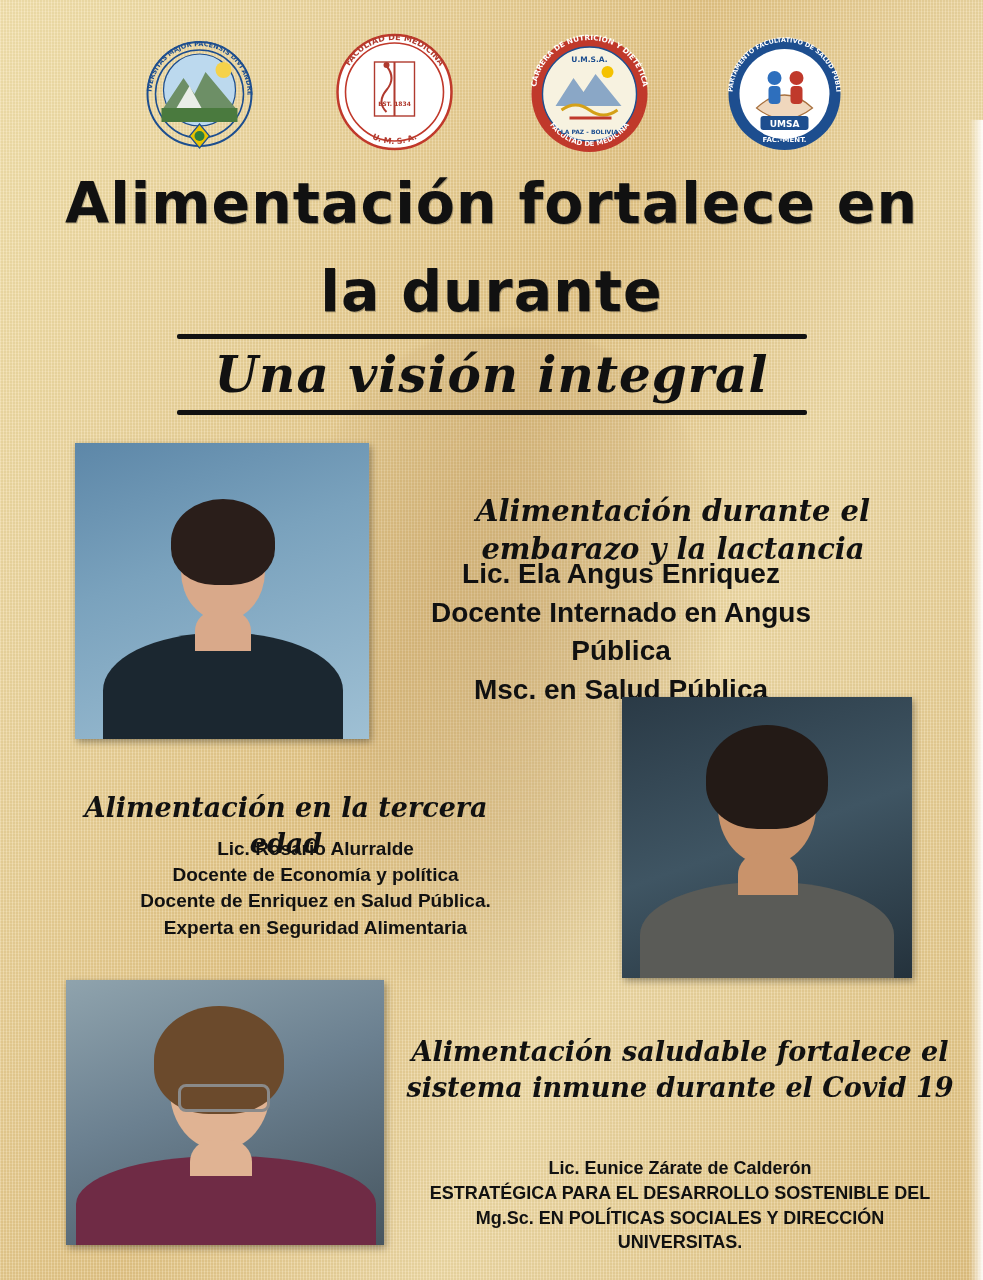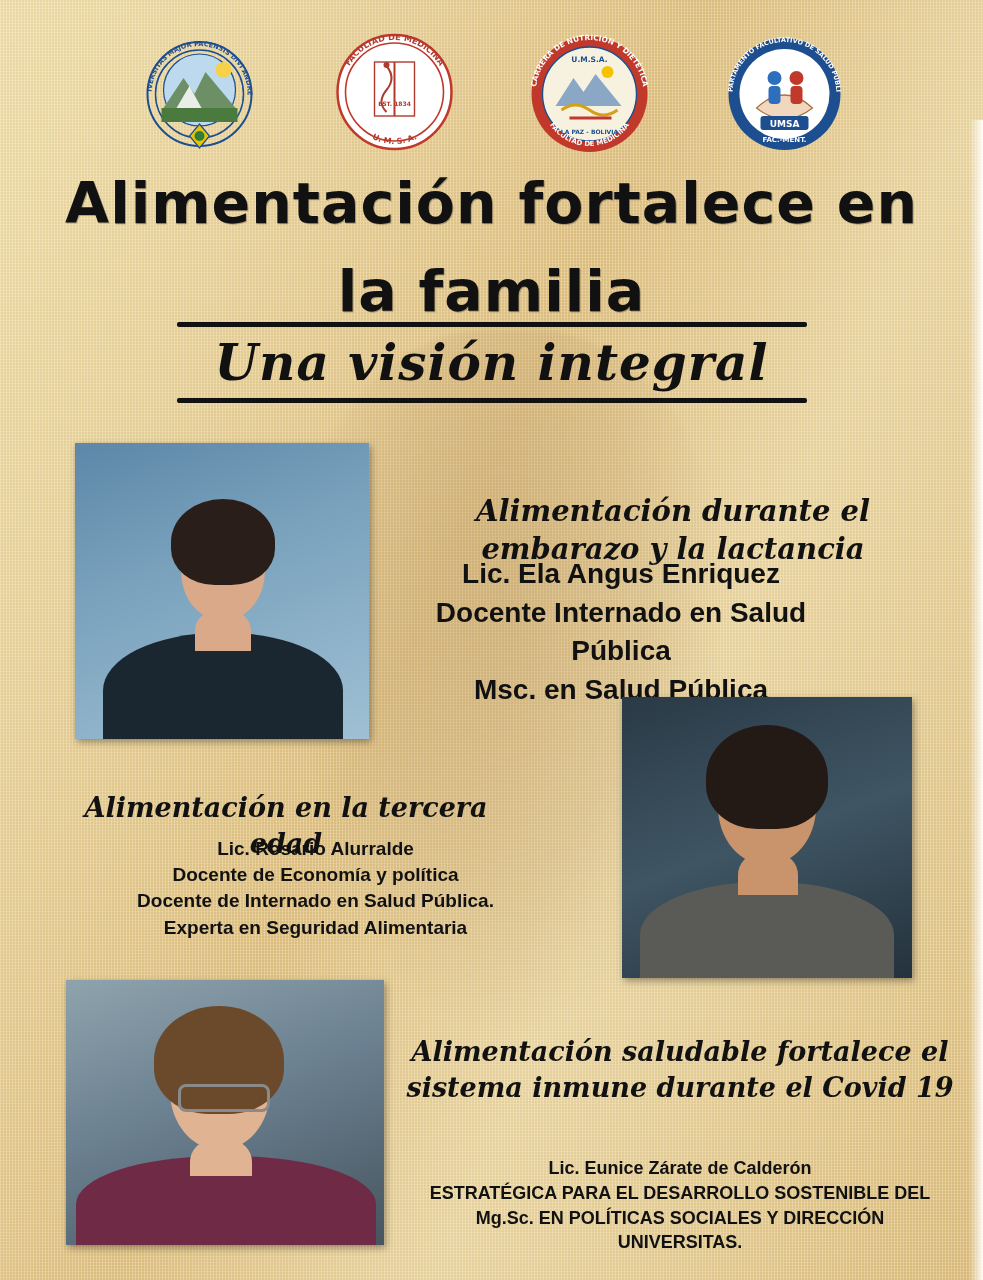--- a/index.html
+++ b/index.html
@@ -93,21 +93,21 @@
     text-align: center;
     font-family: "DejaVu Sans", sans-serif;
     font-weight: bold;
     font-size: 57px;
     color: #111111;
     letter-spacing: 1px;
     text-shadow: 1px 1px 0 rgba(0,0,0,0.25);
   }
   .subtitle-wrap {
     position: absolute;
-    top: 322px;
+    top: 334px;
     left: 0;
     width: 983px;
     text-align: center;
     border-radius: 7px;
   }
   .rule {
     width: 630px;
     height: 5px;
     background: #111;
     margin: 0 auto;
@@ -274,51 +274,51 @@
         <circle cx="80" cy="56" r="7" fill="#c0392b"></circle>
         <rect x="74" y="64" width="12" height="18" rx="4" fill="#c0392b"></rect>
         <rect x="44" y="94" width="48" height="14" rx="3" fill="#1d4e8f"></rect>
         <text x="68" y="105" font-size="9" text-anchor="middle" fill="#ffffff" font-weight="bold" font-family="DejaVu Sans, sans-serif">UMSA</text>
         <text x="68" y="120" font-size="7" text-anchor="middle" fill="#ffffff" font-weight="bold" font-family="DejaVu Sans, sans-serif">FAC.-MENT.</text>
       </svg>
     </div>
   </div>
 
   <div class="title-main">Alimentación fortalece en</div>
-  <div class="title-line2">la familia</div>
+  <div class="title-line2">la durante</div>
   <div class="subtitle-wrap">
     <div class="rule"></div>
     <div class="subtitle">Una visión integral</div>
     <div class="rule"></div>
   </div>
 
   <div class="photo photo-1">
     <div class="p-body" style="left:28px; top:190px; width:240px; height:120px; background:#1b2730;"></div>
     <div class="p-head" style="left:106px; top:78px; width:84px; height:100px; background:#d9a98a;"></div>
     <div class="p-hair" style="left:96px; top:56px; width:104px; height:86px; background:#2a1e1a;"></div>
     <div class="p-body" style="left:120px; top:168px; width:56px; height:40px; background:#d9a98a; border-radius:20px 20px 0 0;"></div>
   </div>
   <div class="script-head s1-head">Alimentación durante el embarazo y la lactancia</div>
   <div class="block-text s1-body">
     <div>Lic. Ela Angus Enriquez</div>
-    <div>Docente Internado en Salud Pública</div>
+    <div>Docente Internado en Angus Pública</div>
     <div>Msc. en Salud Pública</div>
   </div>
 
   <div class="photo photo-2">
     <div class="p-body" style="left:18px; top:185px; width:254px; height:110px; background:#5a5b57;"></div>
     <div class="p-head" style="left:96px; top:52px; width:98px; height:116px; background:#c9936b;"></div>
     <div class="p-hair" style="left:84px; top:28px; width:122px; height:104px; background:#231a16;"></div>
     <div class="p-body" style="left:116px; top:156px; width:60px; height:42px; background:#c9936b; border-radius:22px 22px 0 0;"></div>
   </div>
   <div class="script-head s2-head">Alimentación en la tercera edad</div>
   <div class="block-text s2-body">
     <div>Lic. Rosario Alurralde</div>
     <div>Docente de Economía y política</div>
-    <div>Docente de Internado en Salud Pública.</div>
+    <div>Docente de Enriquez en Salud Pública.</div>
     <div>Experta en Seguridad Alimentaria</div>
   </div>
 
   <div class="photo photo-3">
     <div class="p-body" style="left:10px; top:176px; width:300px; height:100px; background:#6f2b45;"></div>
     <div class="p-head" style="left:104px; top:52px; width:100px; height:118px; background:#e0b393;"></div>
     <div class="p-hair" style="left:88px; top:26px; width:130px; height:108px; background:#6b4a2c;"></div>
     <div style="position:absolute; left:112px; top:104px; width:86px; height:22px; border:3px solid #8a8a8a; border-radius:8px;"></div>
     <div class="p-body" style="left:124px; top:160px; width:62px; height:36px; background:#e0b393; border-radius:22px 22px 0 0;"></div>
   </div>

